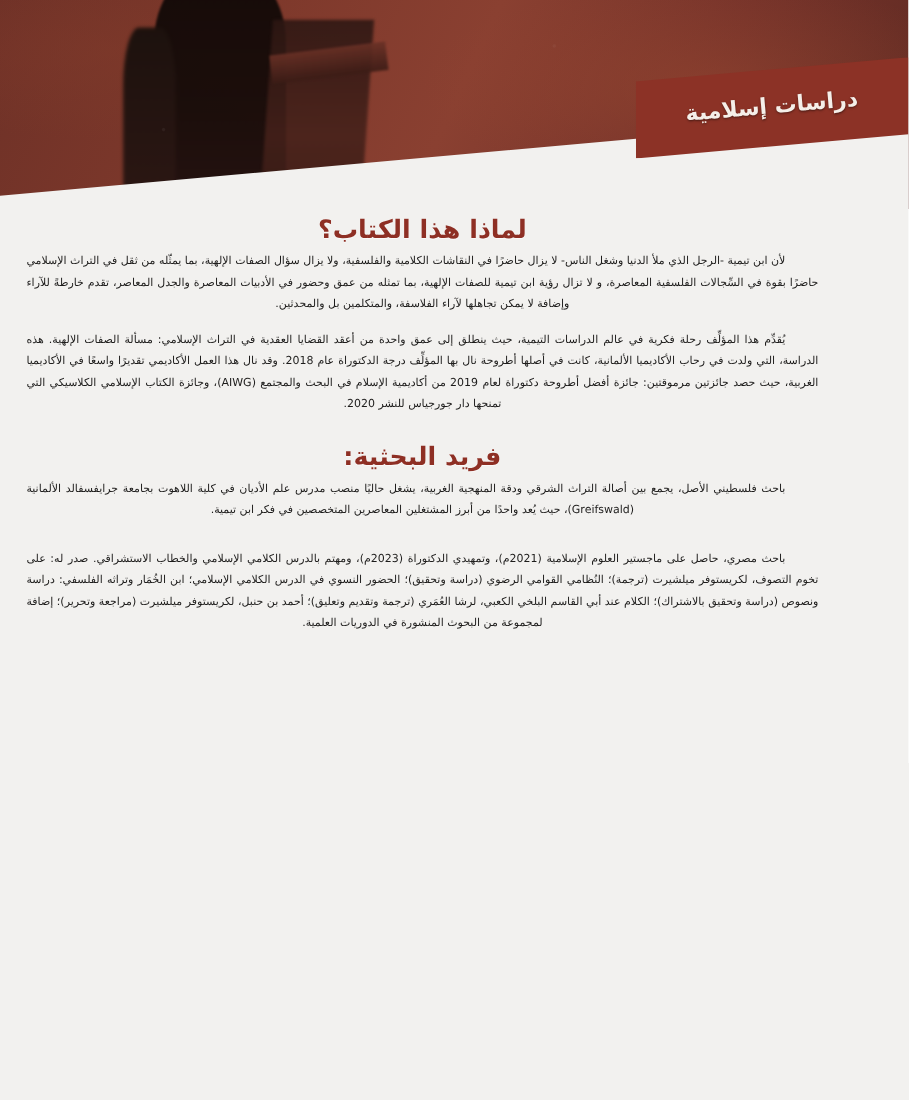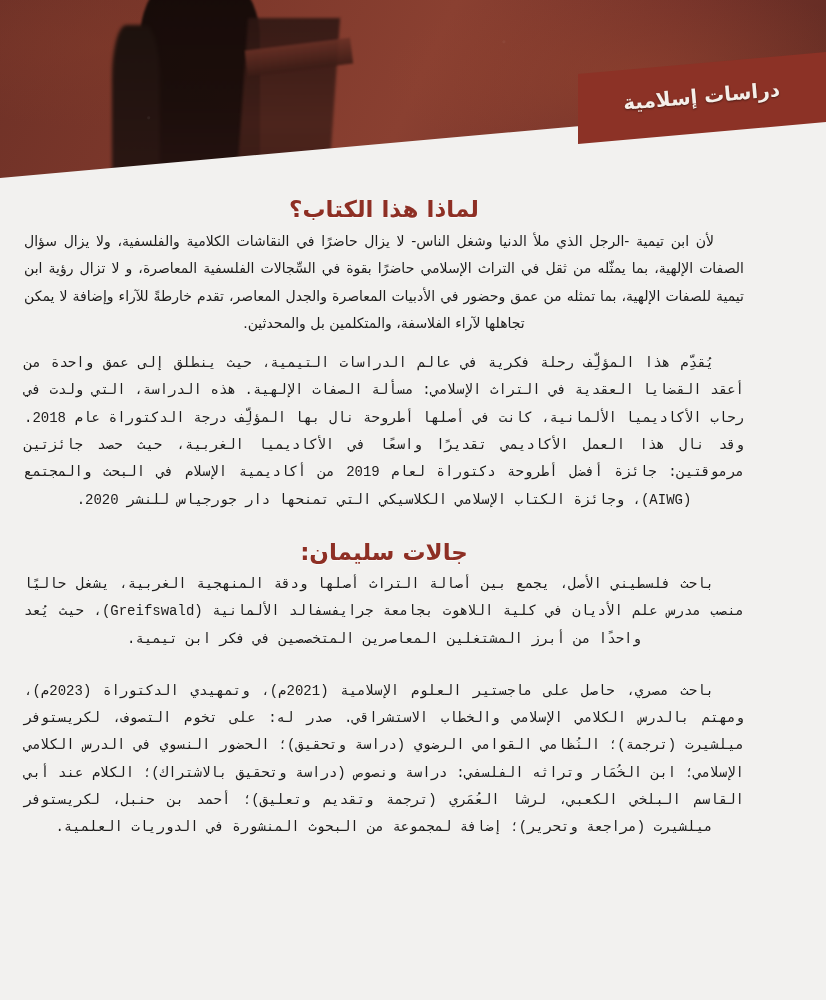--- a/index.html
+++ b/index.html
@@ -139,26 +139,26 @@
     letter-spacing: 1px;
     text-shadow: 0 1px 0 rgba(255,255,255,.6);
   }
   h2.section-title.tight { letter-spacing: .5px; }
 
   p.para {
     margin: 0 0 13px 0;
     text-align: justify;
     text-align-last: center;
     color: #1d1c1b;
-    font-size: 14px;
+    font-size: 10px;
     line-height: 1.95;
     direction: rtl;
     text-indent: 30px;
   }
-  p.para.last { margin-bottom: 9px; font-family: Liberation Mono, monospace; }
+  p.para.last { margin-bottom: 9px; }
 
   .gap-sm { height: 10px; }
   .gap-md { height: 16px; }
 </style>
 </head>
 <body>
 
 <div id="page">
 
   <div class="hero">
@@ -175,22 +175,22 @@
   </div>
 
   <div class="content">
 
     <h2 class="section-title">لماذا هذا الكتاب؟</h2>
     <p class="para">لأن ابن تيمية -الرجل الذي ملأ الدنيا وشغل الناس- لا يزال حاضرًا في النقاشات الكلامية والفلسفية، ولا يزال سؤال الصفات الإلهية، بما يمثّله من ثقل في التراث الإسلامي حاضرًا بقوة في السِّجالات الفلسفية المعاصرة، و لا تزال رؤية ابن تيمية للصفات الإلهية، بما تمثله من عمق وحضور في الأدبيات المعاصرة والجدل المعاصر، تقدم خارطةً للآراء وإضافة لا يمكن تجاهلها لآراء الفلاسفة، والمتكلمين بل والمحدثين.</p>
     <p class="para last">يُقدِّم هذا المؤلِّف رحلة فكرية في عالم الدراسات التيمية، حيث ينطلق إلى عمق واحدة من أعقد القضايا العقدية في التراث الإسلامي: مسألة الصفات الإلهية. هذه الدراسة، التي ولدت في رحاب الأكاديميا الألمانية، كانت في أصلها أطروحة نال بها المؤلِّف درجة الدكتوراة عام 2018. وقد نال هذا العمل الأكاديمي تقديرًا واسعًا في الأكاديميا الغربية، حيث حصد جائزتين مرموقتين: جائزة أفضل أطروحة دكتوراة لعام 2019 من أكاديمية الإسلام في البحث والمجتمع (AIWG)، وجائزة الكتاب الإسلامي الكلاسيكي التي تمنحها دار جورجياس للنشر  2020.</p>
 
     <div class="gap-md"></div>
 
-    <h2 class="section-title">جالات سليمان:</h2>
-    <p class="para last">باحث فلسطيني الأصل، يجمع بين أصالة التراث أصلها ودقة المنهجية الغربية، يشغل حاليًا منصب مدرس علم الأديان في كلية اللاهوت بجامعة جرايفسفالد الألمانية (Greifswald)، حيث يُعد واحدًا من أبرز المشتغلين المعاصرين المتخصصين في فكر ابن تيمية.</p>
+    <h2 class="section-title">فريد البحثية:</h2>
+    <p class="para last">باحث فلسطيني الأصل، يجمع بين أصالة التراث الشرقي ودقة المنهجية الغربية، يشغل حاليًا منصب مدرس علم الأديان في كلية اللاهوت بجامعة جرايفسفالد الألمانية (Greifswald)، حيث يُعد واحدًا من أبرز المشتغلين المعاصرين المتخصصين في فكر ابن تيمية.</p>
 
     <div class="gap-md"></div>
 
     <p class="para last">باحث مصري، حاصل على ماجستير العلوم الإسلامية (2021م)، وتمهيدي الدكتوراة (2023م)، ومهتم بالدرس الكلامي الإسلامي والخطاب الاستشراقي. صدر له: على تخوم التصوف، لكريستوفر ميلشيرت (ترجمة)؛ النُظامي القوامي الرضوي (دراسة وتحقيق)؛ الحضور النسوي في الدرس الكلامي الإسلامي؛ ابن الخُمَار وتراثه الفلسفي: دراسة ونصوص (دراسة وتحقيق بالاشتراك)؛ الكلام عند أبي القاسم البلخي الكعبي، لرشا العُمَري (ترجمة وتقديم وتعليق)؛ أحمد بن حنبل، لكريستوفر ميلشيرت (مراجعة وتحرير)؛ إضافة لمجموعة من البحوث المنشورة في الدوريات العلمية.</p>
 
     <div class="gap-sm"></div>
 
 
     <div class="gap-sm"></div>
 

